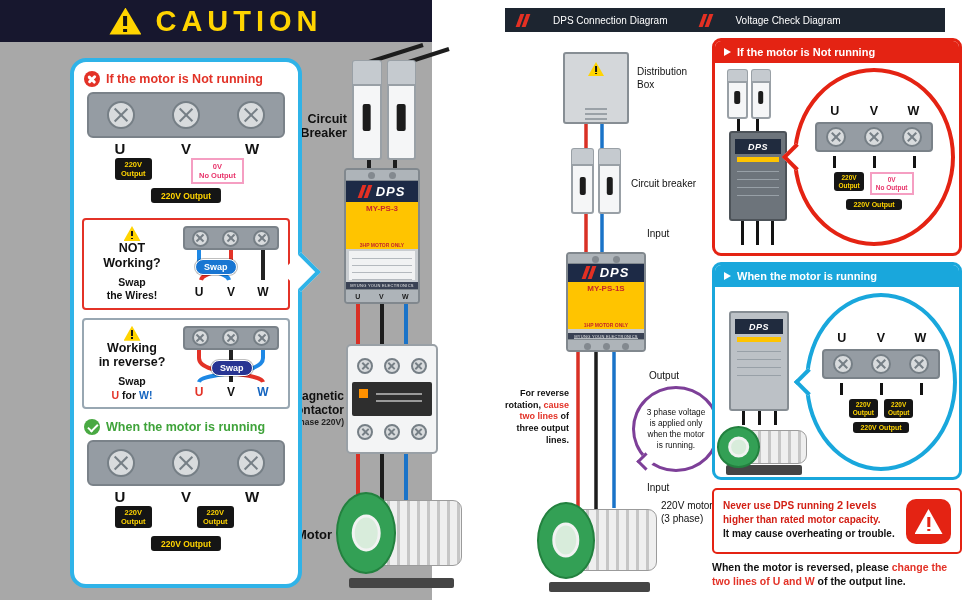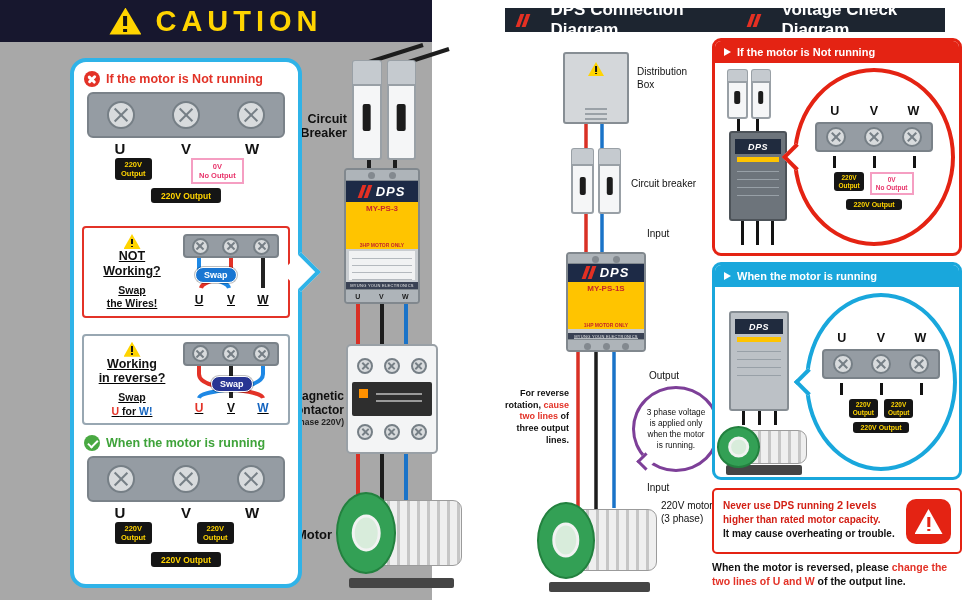--- a/index.html
+++ b/index.html
@@ -89,42 +89,42 @@
   .ckcirc::after{content:"";position:absolute;left:24%;top:26%;width:48%;height:26%;border-left:2.5px solid #fff;border-bottom:2.5px solid #fff;transform:rotate(-45deg);}
   .t-red{color:#e23227;font-weight:800;font-size:12.5px;}
   .t-green{color:#3fa33a;font-weight:800;font-size:12.5px;}
 
   .tb{width:198px;margin:0 auto;}
   .tb-strip{height:46px;background:#959ca3;border:2px solid #7a8289;border-radius:6px;display:flex;align-items:center;justify-content:space-around;}
   .tb-labels{display:flex;height:20px;align-items:center;}
   .tb-labels span{flex:1;text-align:center;font-weight:800;font-size:15px;color:#111;}
   .tb-badges{position:relative;}
 
-  .ibox{display:flex;gap:4px;border-radius:4px;padding:6px 4px;margin-top:16px;text-decoration:underline;}
+  .ibox{display:flex;gap:4px;border-radius:4px;padding:6px 4px;margin-top:8px;}
   .ibox-red{border:2.5px solid #e33227;}
   .ibox-gray{border:2px solid #98a7b2;}
   .ib-left{width:88px;display:flex;flex-direction:column;align-items:center;gap:1px;}
   .ib-t{font-size:12.5px;font-weight:800;color:#111;line-height:1.1;text-align:center;}
   .ib-a{font-size:10.5px;font-weight:800;color:#111;line-height:1.2;text-align:center;}
   .ib-a em{font-style:normal;font-weight:800;}
   .ib-right{width:102px;display:flex;flex-direction:column;align-items:center;}
   .mini-tb{width:96px;height:24px;background:#959ca3;border:2px solid #7a8289;border-radius:4px;display:flex;align-items:center;justify-content:space-around;}
   .mini-tb .screw{width:17px;height:17px;}
   .swapwrap{position:relative;width:96px;height:34px;}
   .swap-pill{position:absolute;border-radius:12px;color:#fff;font-weight:800;font-size:9px;padding:2px 8px;border:1.5px solid #fff;box-shadow:0 0 0 1px rgba(0,0,0,.25);}
   .swap-pill em{font-style:normal;}
   .pill-blue{background:#1976d2;left:12px;top:9px;}
   .pill-navy{background:#283593;left:28px;top:10px;}
   .swap-labels{display:flex;width:96px;margin-top:1px;}
   .swap-labels span{flex:1;text-align:center;font-weight:800;font-size:12px;color:#111;}
 
   
   .rp{position:absolute;left:485px;top:0;width:485px;height:600px;background:#fff;}
   .rp-head{position:absolute;left:20px;top:8px;width:440px;height:24px;background:#1d2530;display:flex;align-items:center;padding:0 12px;gap:8px;z-index:2;}
-  .rp-tab{color:#fff;font-weight:700;font-size:17px;padding-left:15px;}
+  .rp-tab{color:#fff;font-weight:400;font-size:10px;padding-left:15px;}
   .slashes{position:relative;display:inline-block;width:13px;height:13px;}
   .slashes::before,.slashes::after{content:"";position:absolute;top:0;width:4px;height:13px;background:#e43023;transform:skewX(-20deg);}
   .slashes::before{left:1px;}
   .slashes::after{left:7px;}
   .rlabel{position:absolute;font-size:10px;color:#111;line-height:1.25;z-index:2;}
   .rlabel span{display:block;}
 
   .dbox{position:absolute;left:78px;top:52px;width:66px;height:72px;background:#d4d7da;border:2px solid #878e94;border-radius:3px;display:flex;justify-content:center;padding-top:8px;z-index:2;}
   .dbox::after{content:"";position:absolute;left:50%;bottom:12px;width:22px;height:2px;margin-left:-11px;background:#9aa1a7;box-shadow:0 5px #9aa1a7,0 10px #9aa1a7;}
 

